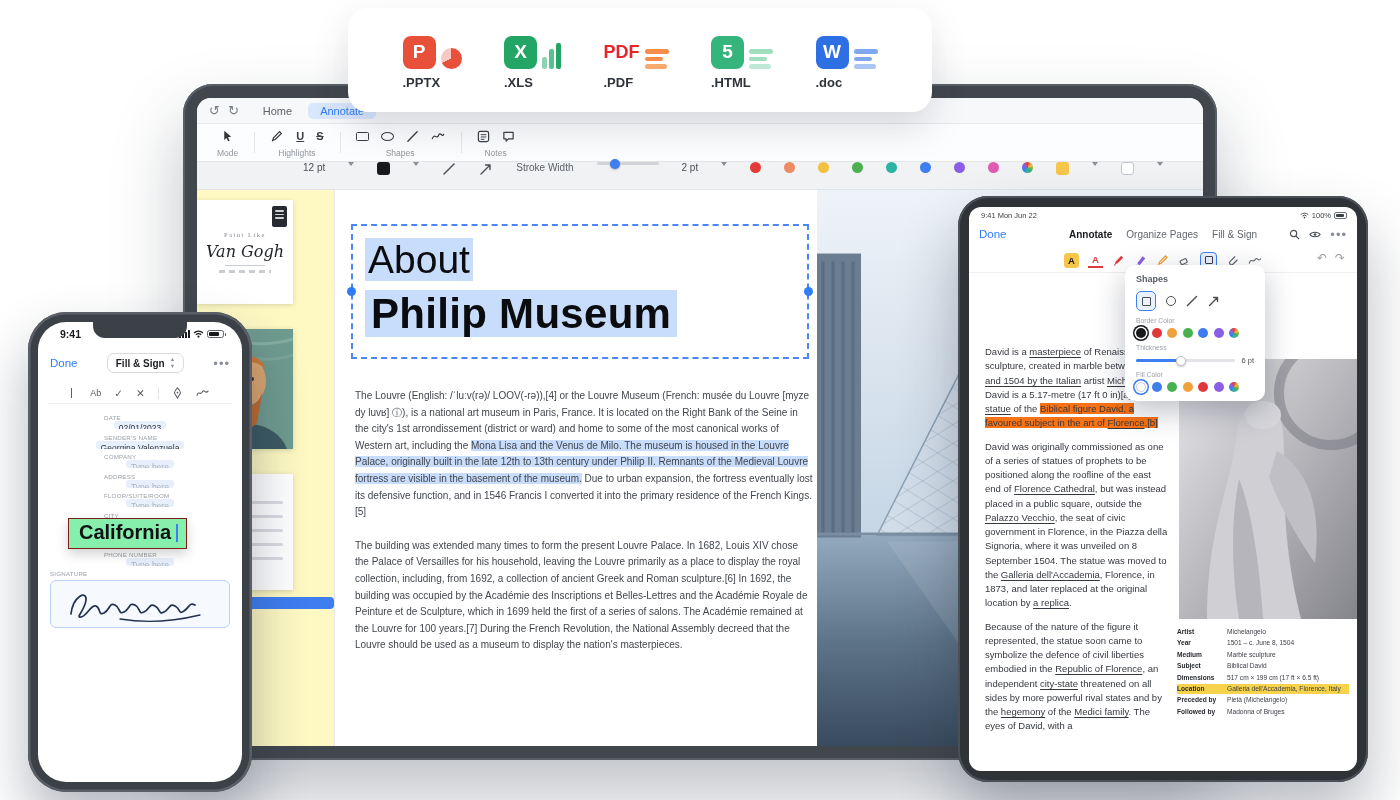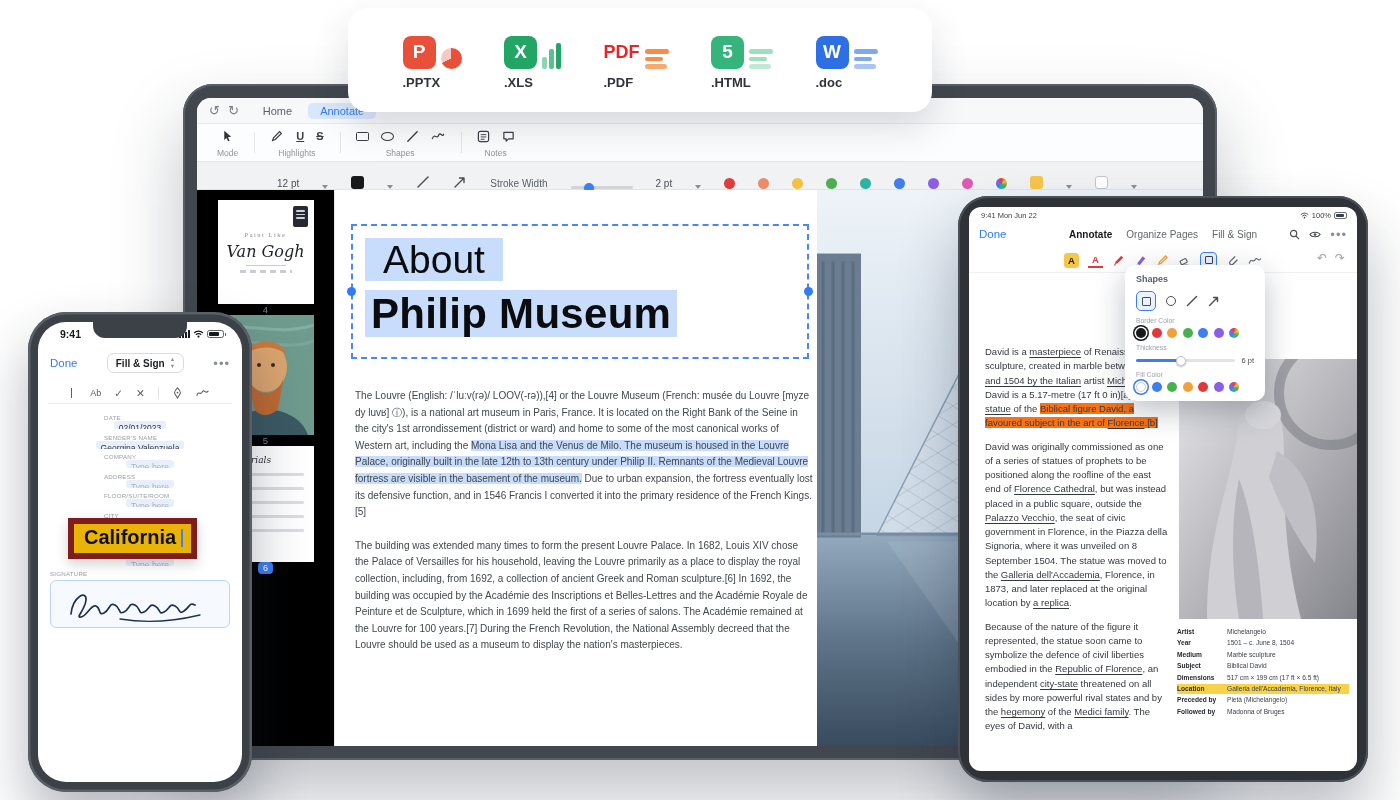--- a/index.html
+++ b/index.html
@@ -37,34 +37,34 @@
 .tab-annotate { font-size:11px; color:#2f7cf6; background:#d9e7fd; padding:2px 12px; border-radius:5px; margin-left:16px; }
 .toolbar { height:38px; background:#fcfdfe; border-bottom:1px solid #e4e5e8; display:flex; padding-left:4px; flex:0 0 auto; }
 .tg { display:flex; flex-direction:column; align-items:center; justify-content:center; padding:0 16px; position:relative; }
 .tg + .tg::before { content:""; position:absolute; left:0; top:8px; bottom:8px; width:1px; background:#e6e7ea; }
 .tgi { display:flex; align-items:center; gap:12px; height:17px; color:#3a3e45; }
 .tgl { font-size:8.5px; color:#90959c; margin-top:3px; }
 .gU { font-size:11px; font-weight:700; text-decoration:underline; }
 .gS { font-size:11px; font-weight:700; text-decoration:line-through; }
 .gRect { width:13px; height:9px; border:1.4px solid #3a3e45; border-radius:1.5px; }
 .gEll  { width:13px; height:9px; border:1.4px solid #3a3e45; border-radius:50%; }
-.fmtbar { height:28px; background:#f1f2f4; border-bottom:1px solid #e2e3e6; display:flex; align-items:flex-end;
-          gap:23px; padding-left:80px; flex:0 0 auto; font-size:10px; color:#4a4f56; }
+.fmtbar { height:28px; background:#f1f2f4; border-bottom:1px solid #e2e3e6; display:flex; align-items:flex-start;
+          gap:23px; padding-left:106px; flex:0 0 auto; font-size:10px; color:#4a4f56; }
 .chev { width:0; height:0; border-left:3.5px solid transparent; border-right:3.5px solid transparent;
         border-top:4px solid #8a8f97; display:inline-block; }
 .sw { width:13px; height:13px; border-radius:3px; }
 .sw.outline { background:#fff; border:1px solid #c3c7cd; }
 .slider { width:62px; height:3px; background:#d2d4d9; border-radius:2px; position:relative; }
 .slider i { position:absolute; left:22%; top:-3.5px; width:10px; height:10px; border-radius:50%;
             background:#3e7ef0; box-shadow:0 1px 2px rgba(0,0,0,.25); }
 .dot { width:11px; height:11px; border-radius:50%; }
 .rainbow { background:conic-gradient(#e23c39,#f3c03f,#4caf50,#2bb3a3,#3e7ef0,#8a5fe6,#e23c39); }
 .main { flex:1; display:flex; min-height:0; }
-.sidebar { width:138px; background:#000000; border-right:1px solid #e7e8eb; display:flex; flex-direction:column;
-           align-items:center; padding-top:10px; overflow:hidden; flex:0 0 auto; }
+.sidebar { width:138px; background:#fef9c3; border-right:1px solid #e7e8eb; display:flex; flex-direction:column;
+           padding-top:10px; gap:7px; overflow:hidden; flex:0 0 auto; }
 .thumb { box-shadow:0 1px 5px rgba(0,0,0,.16); background:#fff; flex:0 0 auto; }
 .coverthumb { width:96px; height:104px; position:relative; display:flex; flex-direction:column;
               align-items:center; justify-content:center; gap:4px; }
 .coverbadge { position:absolute; top:6px; right:6px; width:15px; height:21px; background:#272a30; border-radius:2px;
               display:flex; flex-direction:column; gap:2px; padding:4px 3px; }
 .coverbadge i { height:1.5px; background:#cfd3d9; display:block; border-radius:1px; }
 .cover-small { font-size:6.5px; letter-spacing:1.5px; color:#8a8f97; font-family:"Liberation Serif","DejaVu Serif",serif; }
 .cover-script { font-family:"DejaVu Serif","Liberation Serif",serif; font-style:italic; font-size:16px; color:#1f2228; }
 .coverline { width:40px; height:1px; background:#c9ccd1; }
 .coverdots { width:52px; height:3px; background:repeating-linear-gradient(90deg,#c9ccd1 0 6px,transparent 6px 10px); }
@@ -74,21 +74,21 @@
 .matthumb { width:96px; height:116px; padding:9px 10px; display:flex; flex-direction:column; gap:5px; }
 .mat-title { font-family:"DejaVu Serif","Liberation Serif",serif; font-style:italic; font-size:9px; color:#2a2d33; }
 .matrow { display:flex; align-items:center; gap:5px; }
 .matrow b { width:9px; height:9px; border-radius:50%; display:block; }
 .matrow i { flex:1; height:3px; background:#dadde1; border-radius:2px; display:block; }
 .content { flex:1; position:relative; background:#fff; overflow:hidden; }
 .sel-box { position:absolute; left:16px; top:34px; width:458px; border:2px dashed #4a86f7; padding:10px 12px 16px; }
 .handle { position:absolute; width:9px; height:9px; background:#2f7cf6; border-radius:50%; top:50%; margin-top:-4.5px; }
 .handle.l { left:-6px; } .handle.r { right:-6px; }
 .title1 { line-height:1.25; }
-.title1 span { background:#c8dcfb; font-size:39px; font-weight:400; color:#0b0c0f; padding:0 18px; }
+.title1 span { background:#c8dcfb; font-size:39px; font-weight:400; color:#0b0c0f; padding:0 3px; }
 .title2 { line-height:1.3; margin-top:2px; }
 .title2 span { background:#c8dcfb; font-size:42px; font-weight:800; color:#0b0c0f; padding:0 6px; letter-spacing:.3px; }
 .paras { position:absolute; left:20px; top:198px; width:458px; font-size:10px; line-height:1.66; color:#41464d; }
 .paras p + p { margin-top:17px; }
 .bhl { background:#c8dcfb; }
 .photo { position:absolute; top:0; right:0; bottom:0; width:386px; }
 .photo svg { width:100%; height:100%; display:block; }
 
 
 .phone { position:absolute; left:28px; top:312px; width:224px; height:480px; background:#3c4047; border-radius:38px;
@@ -117,21 +117,21 @@
 .toolsep { width:1px; height:12px; background:#e2e4e8; }
 .abtool { font-size:9px; border-left:1.5px solid #5c6168; padding-left:18px; }
 .pform { position:absolute; top:92px; left:12px; right:12px; }
 .frow { display:flex; align-items:center; height:15px; margin-bottom:4.5px;flex-direction:column; }
 .flab { width:72px; font-size:6.2px; color:#9aa0a8; letter-spacing:.2px; flex:0 0 auto; }
 .fin { flex:1; height:15px; background:#e8effc; border-radius:3px; font-size:8.5px; color:#2f3339;
        padding:0 5px; line-height:15px; overflow:hidden; white-space:nowrap; }
 .fin.ph { color:#a9b2bd;margin-left:20px; }
 .sigbox { margin-top:3px; height:48px; background:#f6faff; border:1.5px solid #bcd4f5; border-radius:6px;
           display:flex; align-items:center; justify-content:center; }
-.cal { position:absolute; left:30px; top:196px; background:#eab308; border:6px solid #7f1d1d;
+.cal { position:absolute; left:30px; top:196px; background:#86efac; border:1px solid #7f1d1d;
        padding:2px 8px 4px 10px; font-size:20px; font-weight:600; color:#101114; z-index:7;
        box-shadow:0 5px 12px rgba(0,0,0,.18); display:flex; align-items:center; }
 .caret { width:2px; height:18px; background:#3e7ef0; margin-left:5px; display:inline-block; }
 
 
 .tablet { position:absolute; left:958px; top:196px; width:410px; height:586px; background:#2f3237; border-radius:30px;
           padding:11px; z-index:25; box-shadow:0 34px 60px rgba(25,35,55,.30), inset 0 0 0 2px #4b5058; }
 .tscreen { position:relative; width:100%; height:100%; background:#fff; border-radius:12px; overflow:hidden; }
 .tstatus { position:absolute; top:4px; left:12px; right:10px; display:flex; justify-content:space-between;
            align-items:center; font-size:7.5px; color:#3c4046; }

